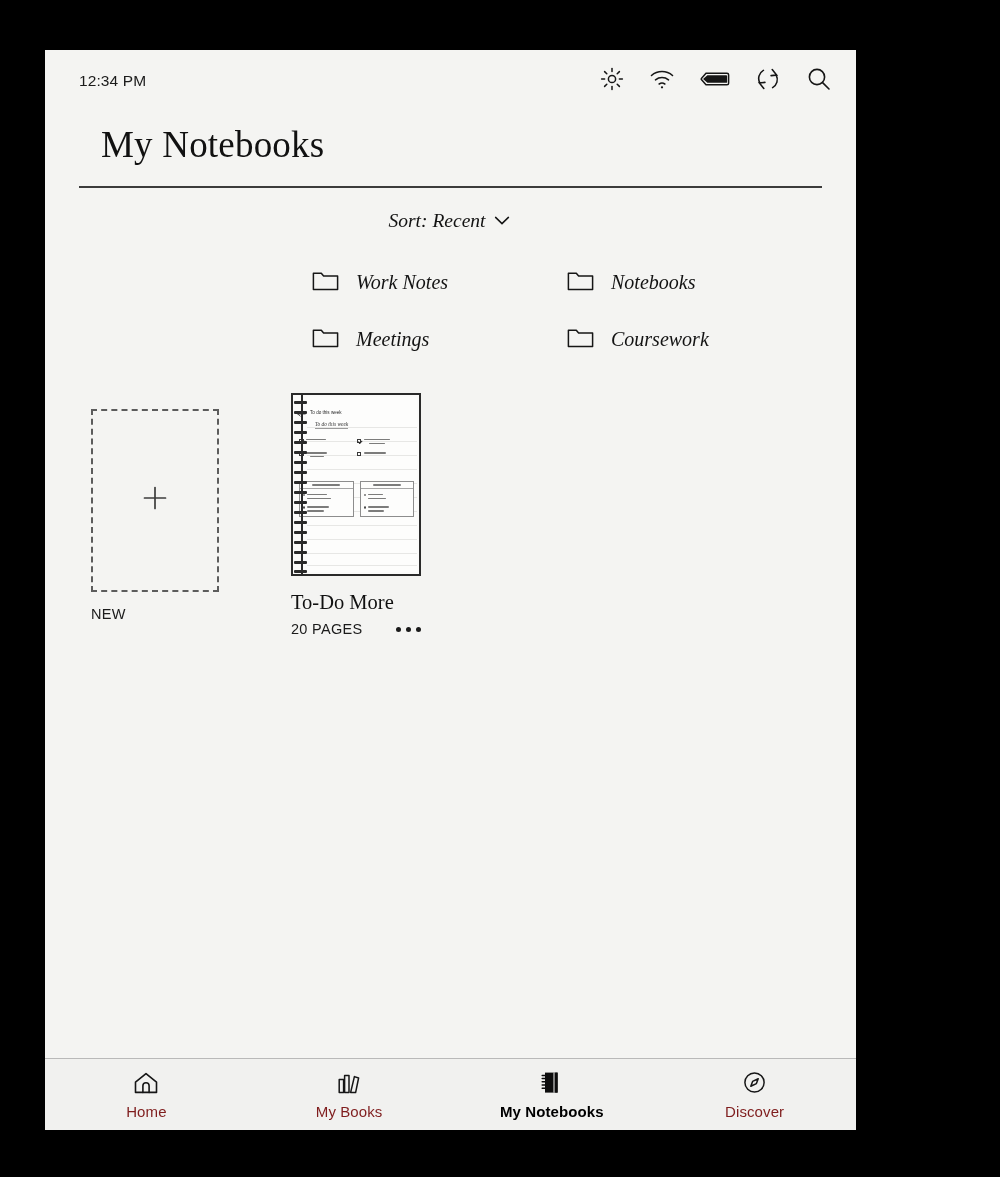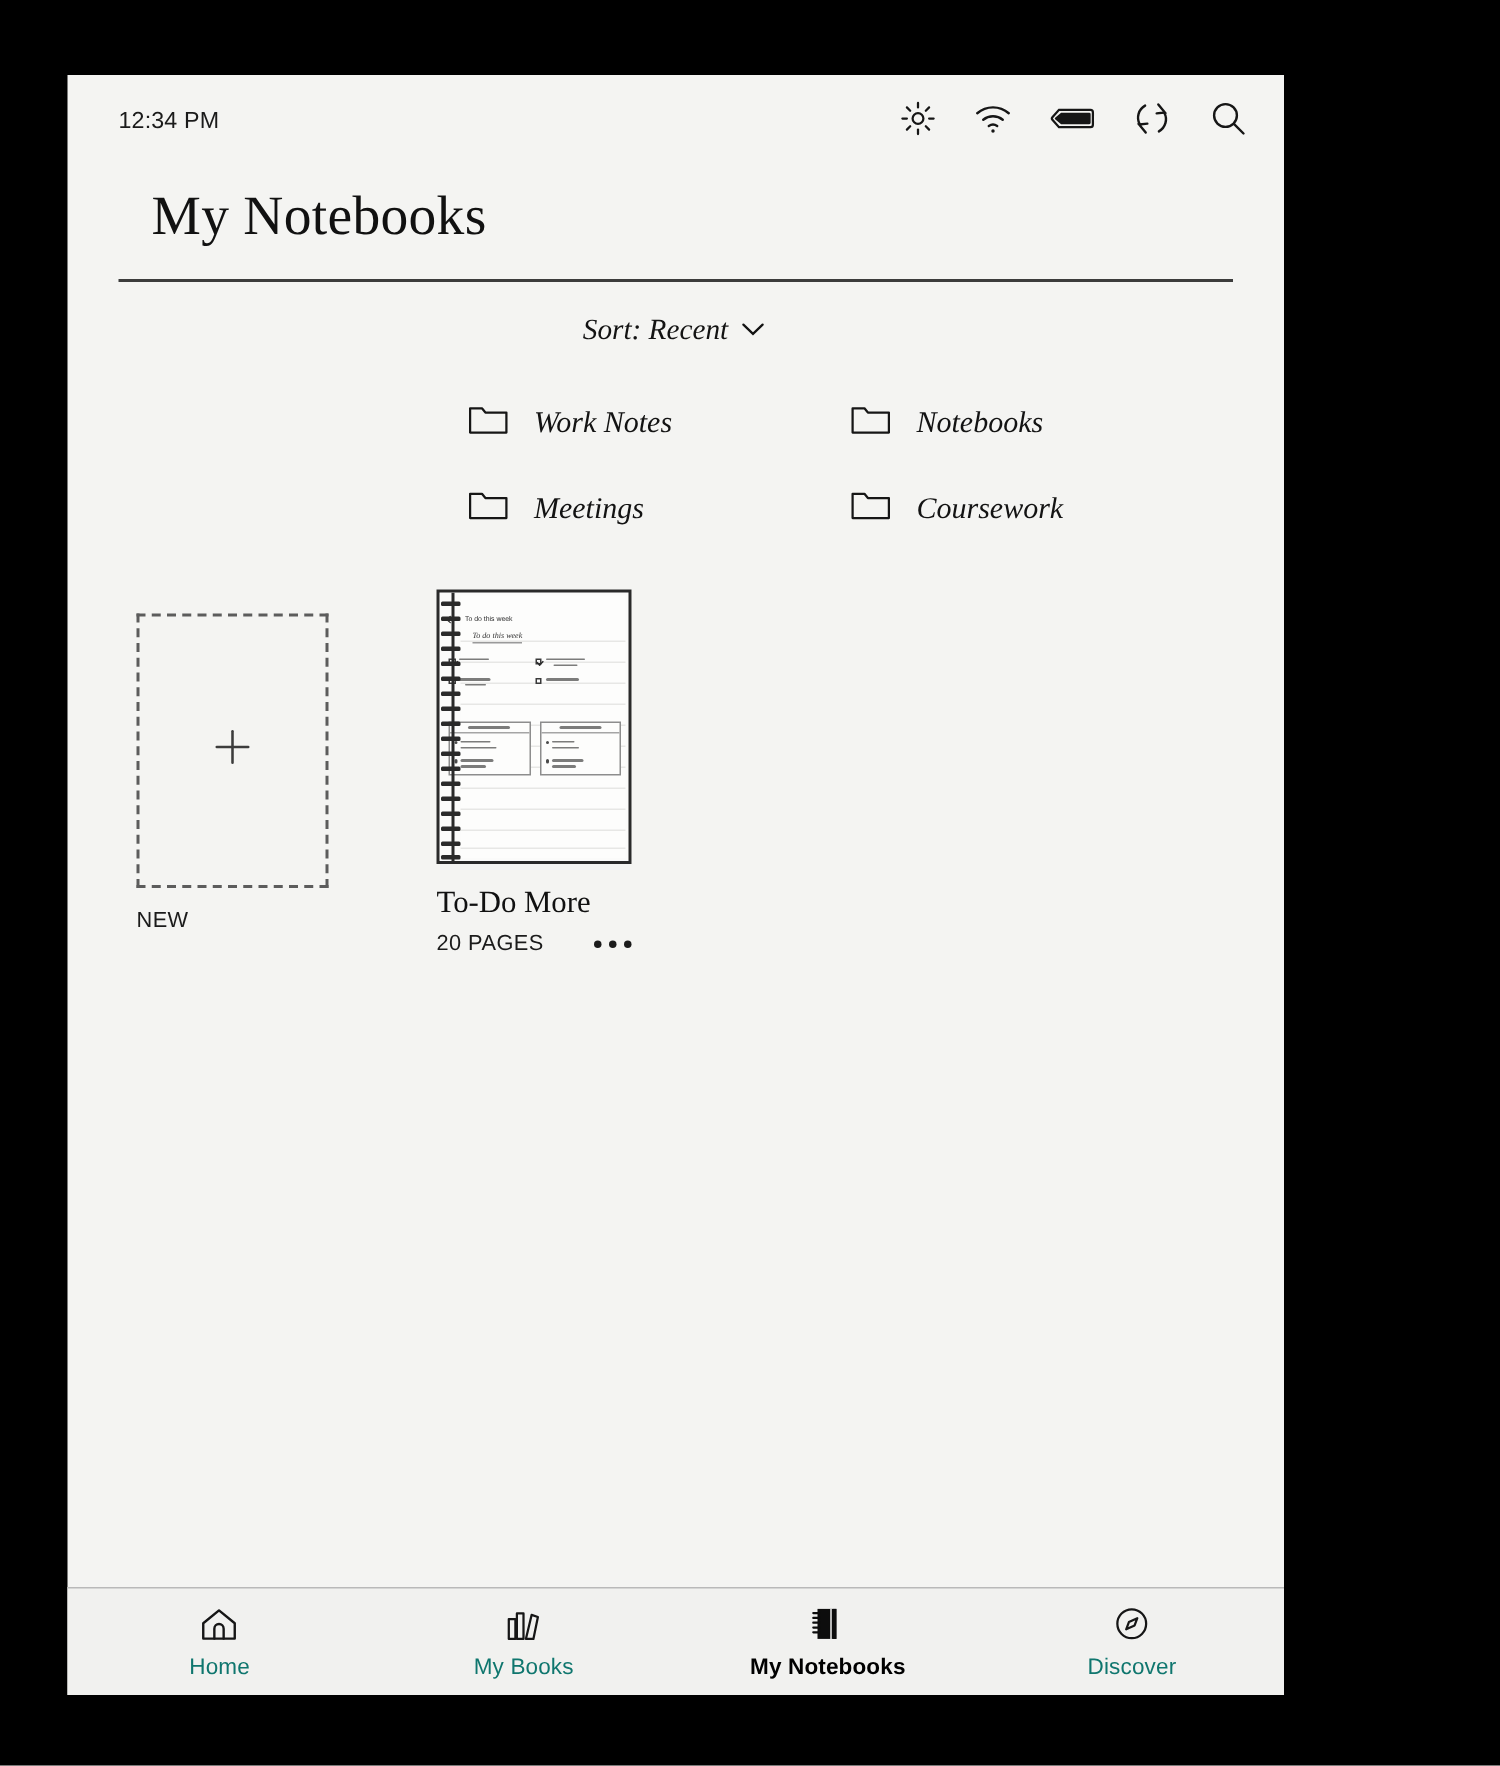--- a/index.html
+++ b/index.html
@@ -315,21 +315,21 @@
   .navitem {
     flex: 1;
     display: flex;
     flex-direction: column;
     align-items: center;
     justify-content: center;
     gap: 7px;
   }
   .navlabel {
     font-size: 15px;
-    color: #0f766e;
+    color: #7f1d1d;
     letter-spacing: 0.1px;
   }
   .navitem.active .navlabel { font-weight: bold; color: #000; }
   .navicon { height: 26px; display: flex; align-items: center; }
 </style>
 </head>
 <body>
 
 <div id="device">
 

